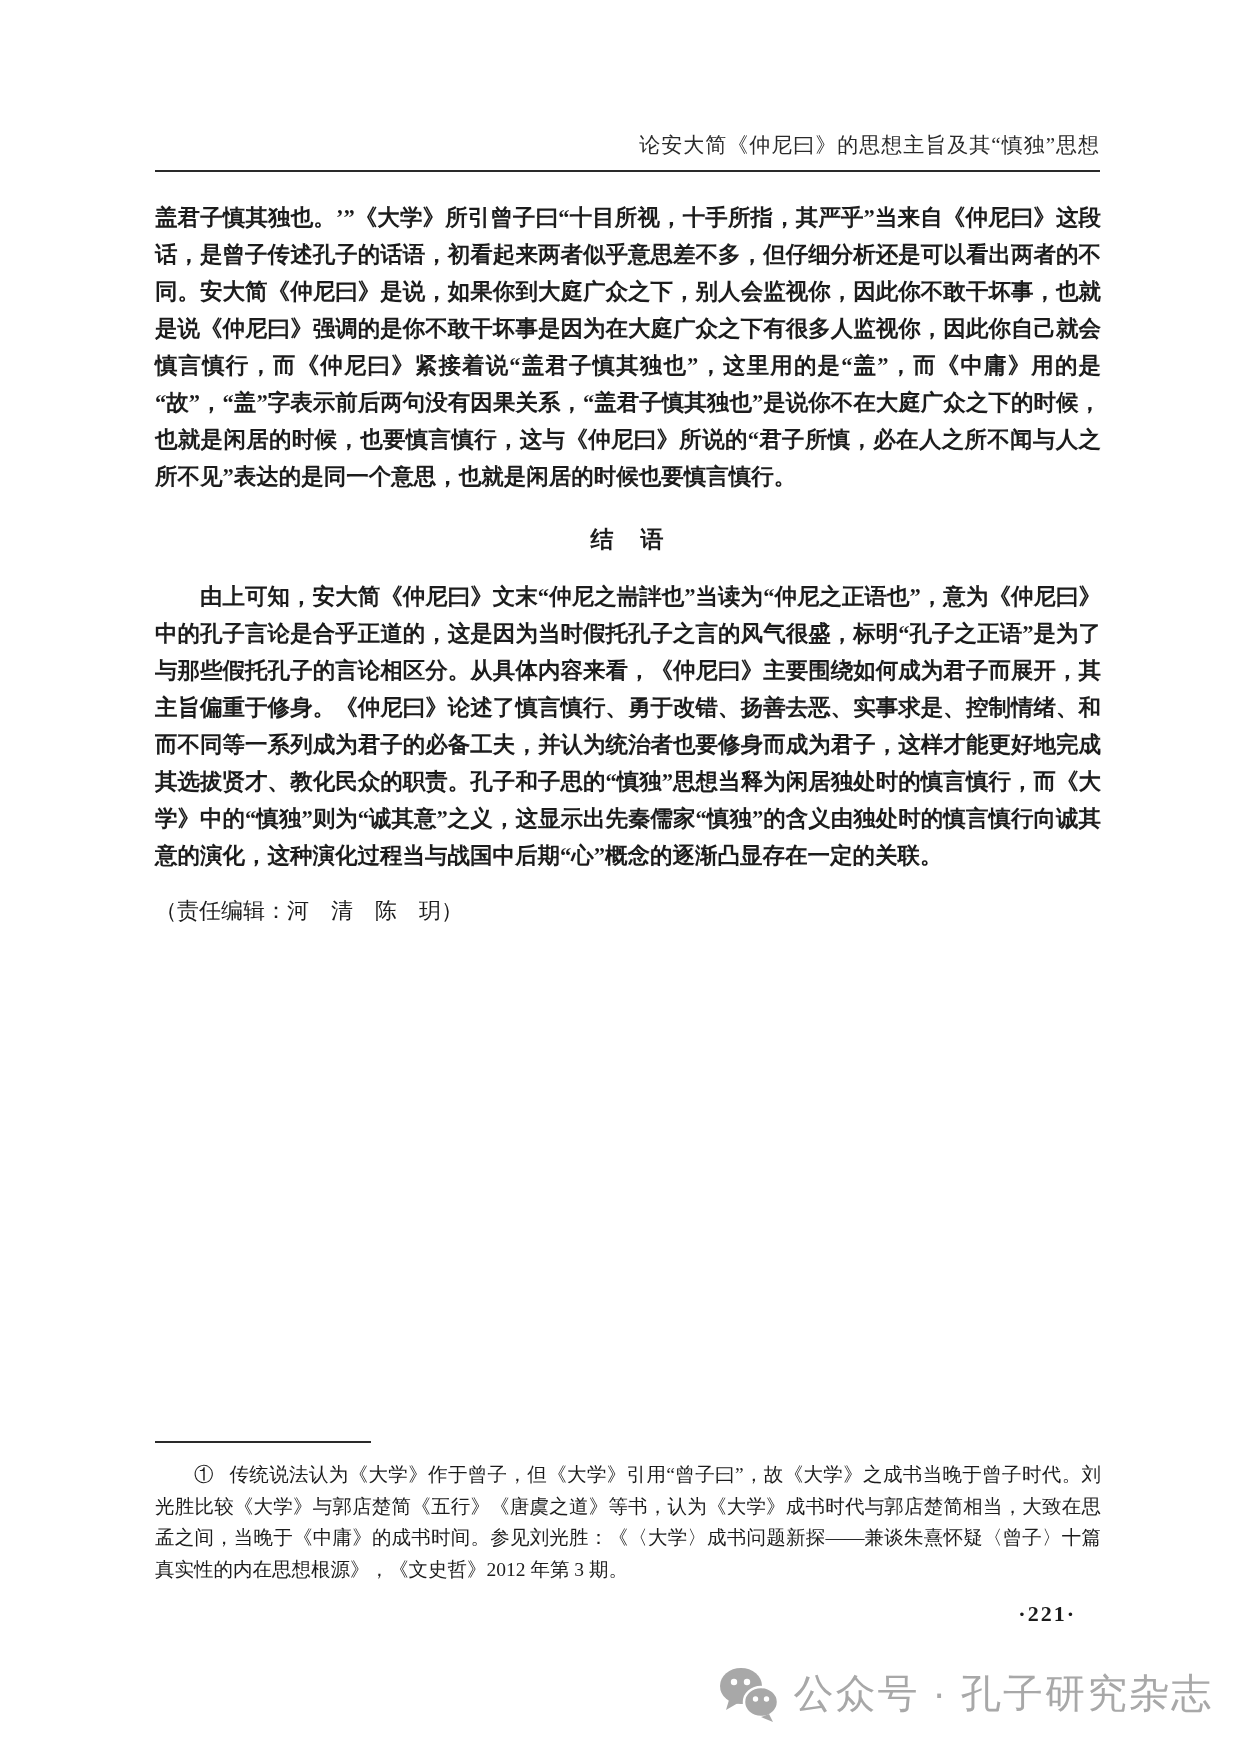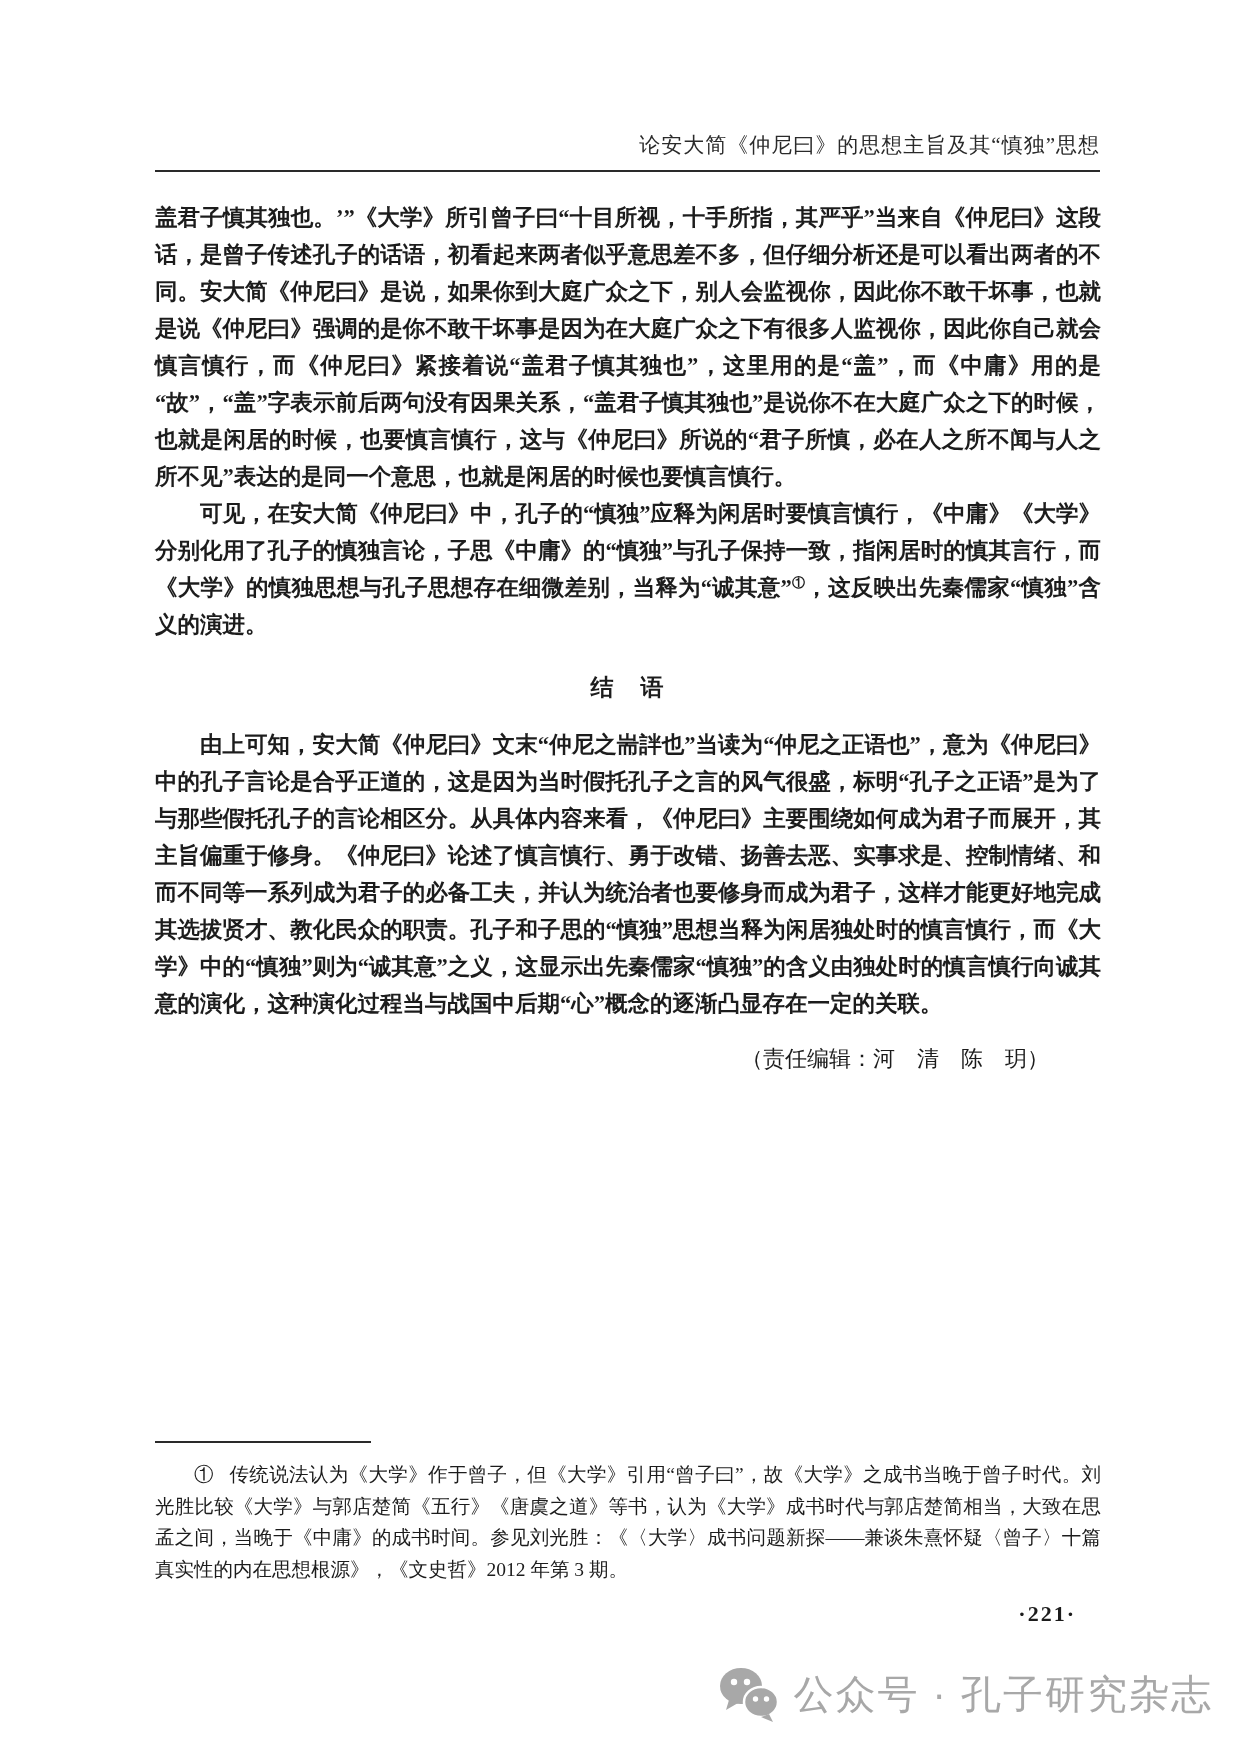--- a/index.html
+++ b/index.html
@@ -53,21 +53,20 @@
   .section-heading {
     margin: 29px 0 23px 0;
     text-align: center;
     font-size: 23px;
     font-weight: bold;
     letter-spacing: 2px;
   }
   .editor-line {
     margin: 22px 0 0 0;
     font-size: 22px;
-    text-align: right;
     padding-right: 52px;
   }
   .footnote-block {
     position: absolute;
     top: 1441px;
     left: 155px;
     width: 946px;
   }
   .footnote-rule {
     width: 216px;
@@ -89,21 +88,21 @@
     right: 165px;
     font-size: 22px;
     font-weight: bold;
     letter-spacing: 2px;
   }
   .watermark {
     position: absolute;
     top: 1666px;
     right: 28px;
     display: flex;
-    align-items: center;
+    align-items: flex-start;
     gap: 12px;
     color: #a8a8a8;
     font-family: "Liberation Sans", "DejaVu Sans", sans-serif;
     font-size: 40px;
     letter-spacing: 2px;
     user-select: none;
   }
   .watermark svg { display: block; }
 </style>
 </head>
@@ -112,21 +111,20 @@
 <div class="page">
 
   <div class="running-head">论安大简《仲尼曰》的思想主旨及其“慎独”思想</div>
 
   <div class="header-rule"></div>
 
   <div class="content">
 
     <p class="body-par">盖君子慎其独也。’”《大学》所引曾子曰“十目所视，十手所指，其严乎”当来自《仲尼曰》这段话，是曾子传述孔子的话语，初看起来两者似乎意思差不多，但仔细分析还是可以看出两者的不同。安大简《仲尼曰》是说，如果你到大庭广众之下，别人会监视你，因此你不敢干坏事，也就是说《仲尼曰》强调的是你不敢干坏事是因为在大庭广众之下有很多人监视你，因此你自己就会慎言慎行，而《仲尼曰》紧接着说“盖君子慎其独也”，这里用的是“盖”，而《中庸》用的是“故”，“盖”字表示前后两句没有因果关系，“盖君子慎其独也”是说你不在大庭广众之下的时候，也就是闲居的时候，也要慎言慎行，这与《仲尼曰》所说的“君子所慎，必在人之所不闻与人之所不见”表达的是同一个意思，也就是闲居的时候也要慎言慎行。</p>
 
-    <p class="body-par indent"><span>可见，在安大简《仲尼曰》中，孔子的“慎独”应释为闲居时要慎言慎行，《中庸》《大学》分别化用了孔子的慎独言论，子思《中庸》的“慎独”与孔子保持一致，指闲居时的慎其言行，而《大学》的慎独思想与孔子思想存在细微差别，当释为“诚其意”</span><sup class="note-ref">①</sup><span>，这反映出先秦儒家“慎独”含义的演进。</span></p>
 
     <h2 class="section-heading">结　语</h2>
 
     <p class="body-par indent">由上可知，安大简《仲尼曰》文末“仲尼之耑詊也”当读为“仲尼之正语也”，意为《仲尼曰》中的孔子言论是合乎正道的，这是因为当时假托孔子之言的风气很盛，标明“孔子之正语”是为了与那些假托孔子的言论相区分。从具体内容来看，《仲尼曰》主要围绕如何成为君子而展开，其主旨偏重于修身。《仲尼曰》论述了慎言慎行、勇于改错、扬善去恶、实事求是、控制情绪、和而不同等一系列成为君子的必备工夫，并认为统治者也要修身而成为君子，这样才能更好地完成其选拔贤才、教化民众的职责。孔子和子思的“慎独”思想当释为闲居独处时的慎言慎行，而《大学》中的“慎独”则为“诚其意”之义，这显示出先秦儒家“慎独”的含义由独处时的慎言慎行向诚其意的演化，这种演化过程当与战国中后期“心”概念的逐渐凸显存在一定的关联。</p>
 
     <p class="editor-line">（责任编辑：河　清　陈　玥）</p>
   </div>
 
   <div class="footnote-block">
     <div class="footnote-rule"></div>

